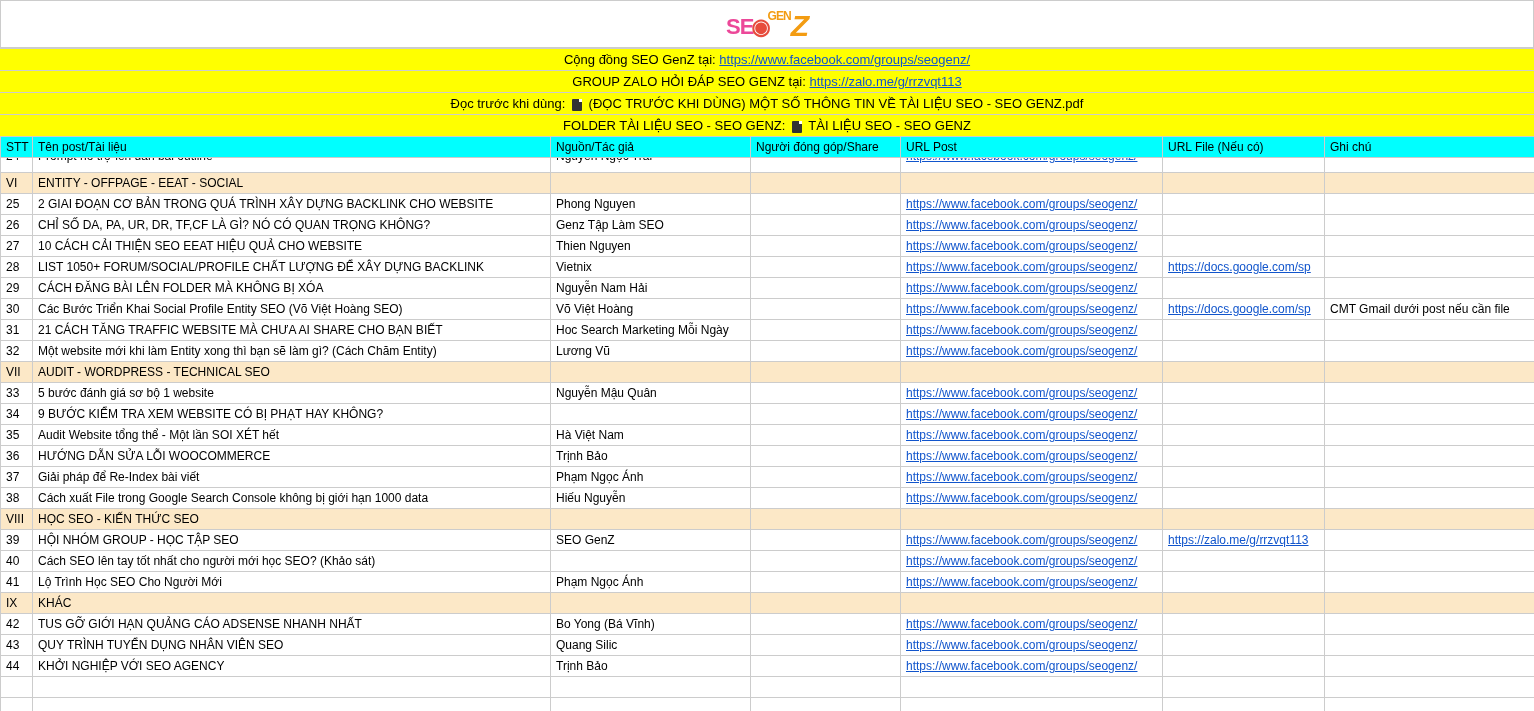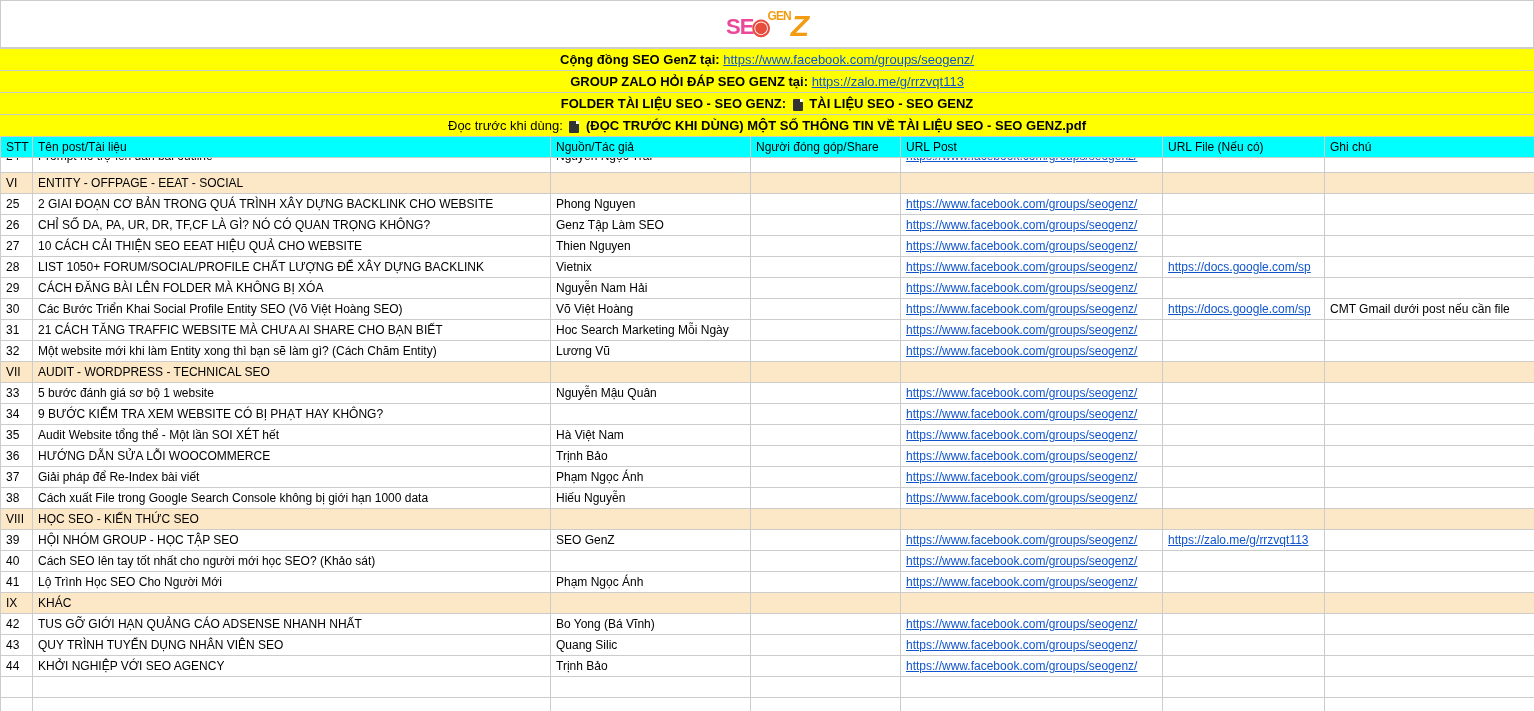--- a/index.html
+++ b/index.html
@@ -6,21 +6,21 @@
 body { font-family: Arial, sans-serif; font-size: 12px; background: #fff; }
 .wrapper { width: 1534px; }
 .logo-row { text-align: center; padding: 6px 0; background: #fff; border: 1px solid #ccc; }
 .logo { display: inline-block; font-weight: 900; font-size: 22px; letter-spacing: -1px; }
 .logo .seo { color: #ec4899; }
 .logo .target { color: #e74c3c; display: inline-block; margin: 0 -2px; }
 .logo .gen { color: #f39c12; font-size: 12px; vertical-align: top; position: relative; top: 2px; }
 .logo .z { color: #f39c12; font-size: 30px; font-style: italic; font-weight: 900; position: relative; top: 2px; }
 .yellow-band { background: #ffff00; text-align: center; padding: 3px 0; font-size: 13px; border-top: 1px solid #ccc; }
 .yellow-band a { color: #1155cc; text-decoration: underline; }
-.bold-black { color: #000; font-weight: 700; text-align: center; }
+.bold-black { color: #000; font-weight: 400; text-align: center; }
 .doc-icon { display: inline-block; width: 10px; height: 12px; background: #333; border-radius: 1px; vertical-align: middle; margin: 0 3px; position: relative; }
 .doc-icon::after { content: ""; position: absolute; top: 0; right: 0; width: 3px; height: 3px; background: #fff; }
 table { width: 100%; border-collapse: collapse; table-layout: fixed; }
 th, td { border: 1px solid #ccc; padding: 3px 5px; text-align: left; white-space: nowrap; overflow: hidden; text-overflow: clip; vertical-align: middle; height: 21px; }
 .col-stt { width: 32px; }
 .col-title { width: 518px; }
 .col-author { width: 200px; }
 .col-share { width: 150px; }
 .col-url { width: 262px; }
 .col-file { width: 162px; }
@@ -41,28 +41,28 @@
     </span>
   </div>
 
   <div class="yellow-band">
     <span class="bold-black">Cộng đồng SEO GenZ tại: </span><a href="#">https://www.facebook.com/groups/seogenz/</a>
   </div>
   <div class="yellow-band">
     <span class="bold-black">GROUP ZALO HỎI ĐÁP SEO GENZ tại: </span><a href="#">https://zalo.me/g/rrzvqt113</a>
   </div>
   <div class="yellow-band">
+    <span>Đọc trước khi dùng: </span>
+    <span class="doc-icon"></span>
+    <span class="bold-black">(ĐỌC TRƯỚC KHI DÙNG) MỘT SỐ THÔNG TIN VỀ TÀI LIỆU SEO - SEO GENZ.pdf</span>
+  </div>
+  <div class="yellow-band">
     <span class="bold-black">FOLDER TÀI LIỆU SEO - SEO GENZ: </span>
     <span class="doc-icon"></span>
     <span class="bold-black">TÀI LIỆU SEO - SEO GENZ</span>
-  </div>
-  <div class="yellow-band">
-    <span>Đọc trước khi dùng: </span>
-    <span class="doc-icon"></span>
-    <span class="bold-black">(ĐỌC TRƯỚC KHI DÙNG) MỘT SỐ THÔNG TIN VỀ TÀI LIỆU SEO - SEO GENZ.pdf</span>
   </div>
 
   <table>
     <colgroup>
       <col class="col-stt">
         <col class="col-title">
         <col class="col-author">
         <col class="col-share">
         <col class="col-url">
         <col class="col-file">

